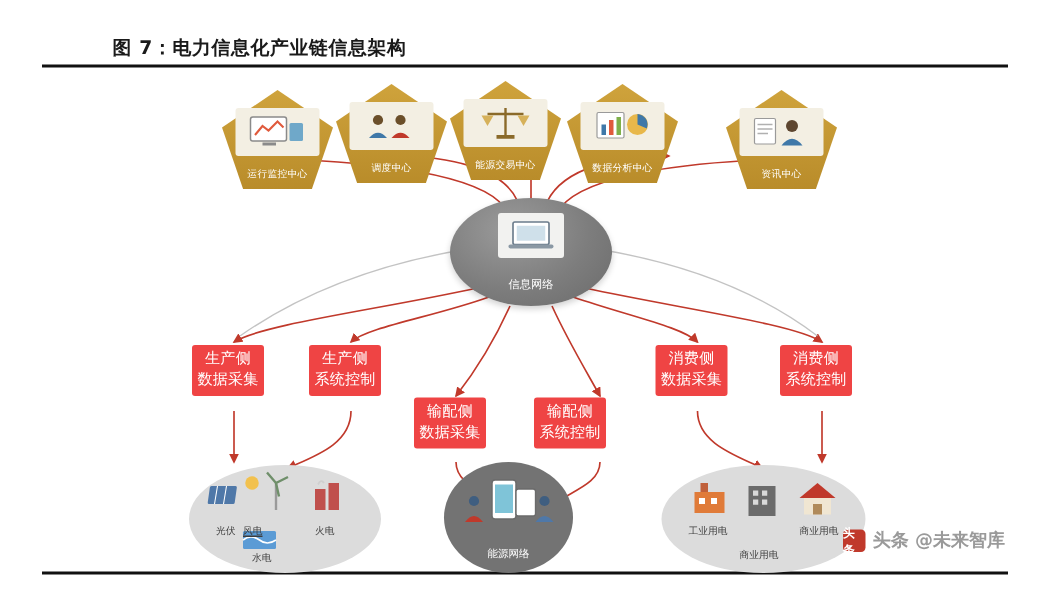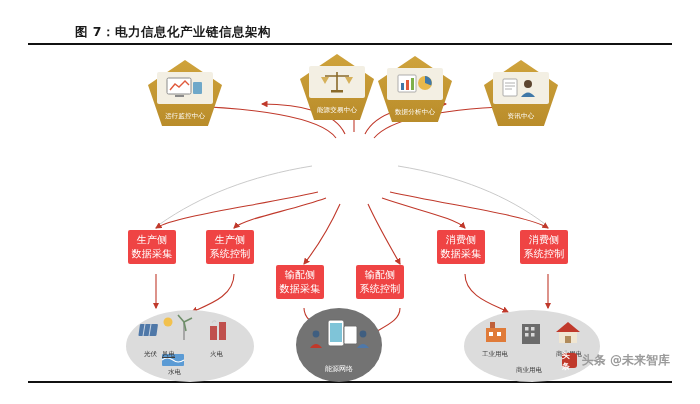--- a/index.html
+++ b/index.html
@@ -165,20 +165,32 @@
         <svg width="40" height="24" viewBox="0 0 40 24">
           <rect x="2" y="2" width="24" height="16" rx="1.5" fill="#ffffff" stroke="#8a8a8a" stroke-width="1"></rect>
           <polyline points="5,14 10,8 14,11 20,5 24,9" fill="none" stroke="#e05a3c" stroke-width="1.4"></polyline>
           <rect x="28" y="6" width="9" height="12" rx="1" fill="#6fa8c9"></rect>
           <rect x="10" y="19" width="9" height="2" fill="#8a8a8a"></rect>
         </svg>
       </div>
       <div class="lbl">运行监控中心</div>
     </div>
 
+    <div class="pent" style="left:224px;top:10px;">
+      <div class="shape"></div>
+      <div class="inner">
+        <svg width="40" height="24" viewBox="0 0 40 24">
+          <circle cx="11" cy="8" r="3.4" fill="#6b4f2a"></circle>
+          <path d="M5,20 q6,-7 12,0 z" fill="#3f78a8"></path>
+          <circle cx="26" cy="8" r="3.4" fill="#6b4f2a"></circle>
+          <path d="M20,20 q6,-7 12,0 z" fill="#c0392b"></path>
+        </svg>
+      </div>
+      <div class="lbl">调度中心</div>
+    </div>
 
     <div class="pent" style="left:300px;top:8px;">
       <div class="shape"></div>
       <div class="inner">
         <svg width="40" height="26" viewBox="0 0 40 26">
           <line x1="20" y1="3" x2="20" y2="21" stroke="#8a6a2a" stroke-width="1.6"></line>
           <line x1="8" y1="7" x2="32" y2="7" stroke="#8a6a2a" stroke-width="1.6"></line>
           <path d="M4,8 L12,8 L8,15 z" fill="#d6b15a"></path>
           <path d="M28,8 L36,8 L32,15 z" fill="#d6b15a"></path>
           <rect x="14" y="21" width="12" height="2.5" fill="#8a6a2a"></rect>
@@ -210,20 +222,31 @@
           <line x1="4" y1="7" x2="14" y2="7" stroke="#b0b0b0" stroke-width="1"></line>
           <line x1="4" y1="10" x2="14" y2="10" stroke="#b0b0b0" stroke-width="1"></line>
           <line x1="4" y1="13" x2="11" y2="13" stroke="#b0b0b0" stroke-width="1"></line>
           <circle cx="27" cy="8" r="4" fill="#5d4630"></circle>
           <path d="M20,21 q7,-9 14,0 z" fill="#3f78a8"></path>
         </svg>
       </div>
       <div class="lbl">资讯中心</div>
     </div>
 
+    <div class="hub">
+      <div class="ell"></div>
+      <div class="screen">
+        <svg width="34" height="24" viewBox="0 0 34 24">
+          <rect x="5" y="3" width="24" height="15" rx="1.2" fill="#ffffff" stroke="#6b7c8c" stroke-width="1.1"></rect>
+          <rect x="7.5" y="5.5" width="19" height="10" fill="#cfe0ea"></rect>
+          <rect x="2" y="18" width="30" height="2.6" rx="1.2" fill="#8a98a4"></rect>
+        </svg>
+      </div>
+      <div class="lbl">信息网络</div>
+    </div>
 
     <div class="rbox" style="left:128px;top:184px;">
       <span>生产侧</span>
       <span>数据采集</span>
     </div>
     <div class="rbox" style="left:206px;top:184px;">
       <span>生产侧</span>
       <span>系统控制</span>
     </div>
     <div class="rbox" style="left:276px;top:219px;">
@@ -281,21 +304,21 @@
         <rect x="34" y="11" width="12" height="19" fill="#7fc4d8"></rect>
         <rect x="48" y="14" width="13" height="18" rx="1.5" fill="#ffffff" stroke="#6b6b6b" stroke-width="0.9"></rect>
         <circle cx="20" cy="22" r="3.4" fill="#3f5e80"></circle>
         <path d="M14,36 q6,-8 12,0 z" fill="#c0392b"></path>
         <circle cx="67" cy="22" r="3.4" fill="#3f5e80"></circle>
         <path d="M61,36 q6,-8 12,0 z" fill="#4f78a8"></path>
       </svg>
       <div class="cap">能源网络</div>
     </div>
 
-    <div class="bell grey" style="left:464px;top:264px;width:136px;height:72px;">
+    <div class="bell grey" style="left:441px;top:264px;width:136px;height:72px;">
       <svg width="136" height="72" viewBox="0 0 136 72">
 
         <g>
           <rect x="22" y="18" width="20" height="14" fill="#e07b39"></rect>
           <rect x="26" y="12" width="5" height="6" fill="#c0603a"></rect>
           <rect x="25" y="22" width="4" height="4" fill="#ffffff"></rect>
           <rect x="33" y="22" width="4" height="4" fill="#ffffff"></rect>
         </g>
 
         <g>

